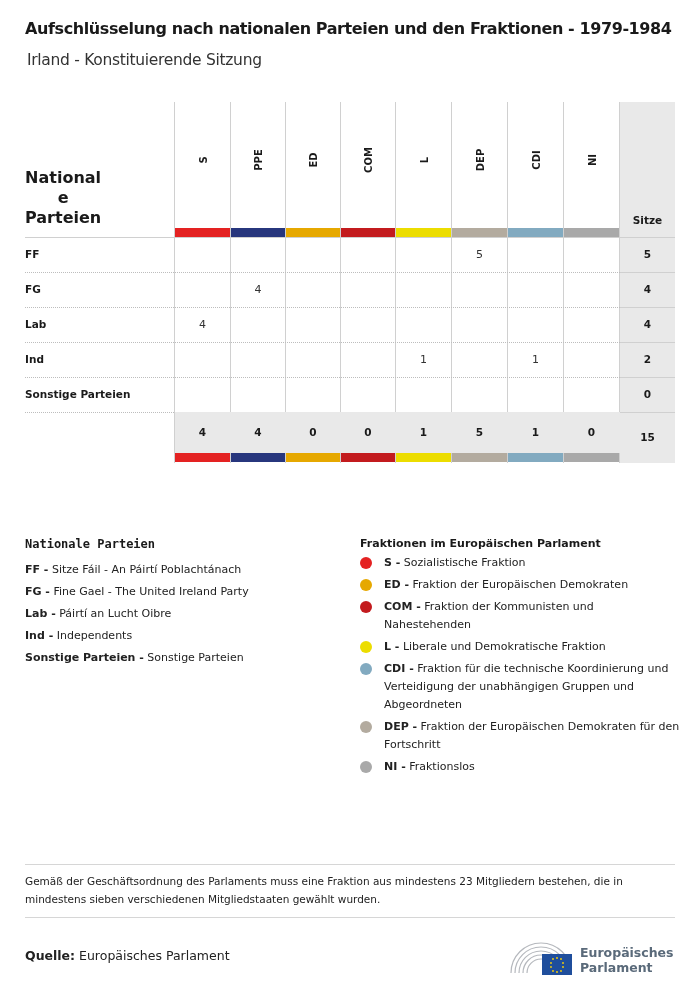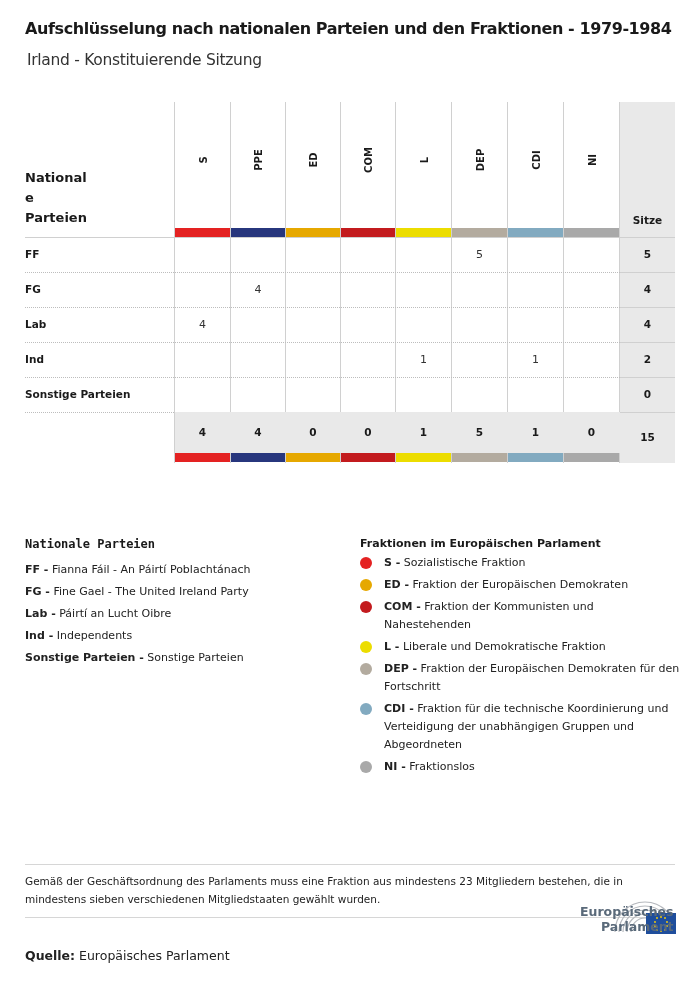--- a/index.html
+++ b/index.html
@@ -7,21 +7,21 @@
   .title { position: absolute; left: 25px; top: 19px; font-size: 16px; font-weight: bold; letter-spacing: -0.4px; }
   .subtitle { position: absolute; left: 27px; top: 51px; font-size: 15.5px; color: #333; letter-spacing: -0.3px; }
 
   .table { position: absolute; left: 25px; top: 102px; width: 650px; height: 361px; }
   .colline { position: absolute; top: 0; width: 1px; background: #d0d0d0; }
   .hcell { position: absolute; top: 0; height: 126px; }
   .hlabel { position: absolute; left: 50%; top: 58px; transform: translate(-50%,-50%) rotate(-90deg); font-size: 10px; font-weight: bold; white-space: nowrap; }
   .cbar { position: absolute; height: 9px; }
   .sitze-col { position: absolute; left: 595px; top: 0; width: 55px; height: 361px; background: #e9e9e9; }
   .sitze-head { position: absolute; left: 595px; top: 112px; width: 55px; text-align: center; font-size: 10.5px; font-weight: bold; }
-  .nat-head { position: absolute; left: 0; top: 66px; font-size: 13px; font-weight: bold; line-height: 20px; }
+  .nat-head { position: absolute; left: 0; top: 66px; font-size: 16px; font-weight: bold; line-height: 20px; text-align: center; }
   .head-rule { position: absolute; left: 0; top: 135px; width: 595px; height: 1px; background: #d0d0d0; }
   .row { position: absolute; left: 0; width: 650px; height: 35px; }
   .row .rlabel { position: absolute; left: 0; top: 0; line-height: 35px; font-size: 10.5px; font-weight: bold; }
   .row .cell { position: absolute; top: 0; line-height: 35px; text-align: center; font-size: 11px; color: #333; }
   .row .sum { position: absolute; left: 595px; width: 55px; top: 0; line-height: 35px; text-align: center; font-size: 10.5px; font-weight: bold; }
   .dotline { position: absolute; left: 0; width: 595px; height: 0; border-top: 1px dotted #bdbdbd; }
   .sumline { position: absolute; left: 595px; width: 55px; height: 1px; background: #d0d0d0; }
   .totals-bg { position: absolute; left: 150px; top: 310px; width: 445px; height: 41px; background: #e9e9e9; }
   .tcell { position: absolute; top: 310px; height: 41px; line-height: 41px; text-align: center; font-size: 10.5px; font-weight: bold; }
   .grand { position: absolute; left: 595px; top: 310px; width: 55px; height: 51px; line-height: 51px; text-align: center; font-size: 10.5px; font-weight: bold; }
@@ -32,21 +32,21 @@
   .leg-left .li b { font-weight: bold; }
   .leg-right { position: absolute; left: 360px; top: 537px; width: 320px; }
   .leg-right h3 { font-size: 11px; font-weight: bold; margin-bottom: 4px; }
   .gi { position: relative; padding-left: 24px; font-size: 11px; line-height: 18px; color: #222; margin-bottom: 4px; }
   .gi .dot { position: absolute; left: 0; top: 3px; width: 12px; height: 12px; border-radius: 50%; }
 
   .rule { position: absolute; left: 25px; width: 650px; height: 1px; background: #d6d6d6; }
   .note { position: absolute; left: 25px; top: 872px; width: 650px; font-size: 10.5px; line-height: 18px; color: #222; }
   .source { position: absolute; left: 25px; top: 948px; font-size: 12.5px; color: #222; }
   .source b { font-weight: bold; }
-  .logo { position: absolute; left: 508px; top: 898px; width: 170px; height: 40px; text-align: right; }
+  .logo { position: absolute; left: 508px; top: 939px; width: 170px; height: 40px; }
   .logo-text { position: absolute; left: 72px; top: 6px; font-size: 12.5px; font-weight: bold; color: #5a6a7a; line-height: 15px; }
 </style>
 </head>
 <body>
 
 <div class="title">Aufschlüsselung nach nationalen Parteien und den Fraktionen - 1979-1984</div>
 <div class="subtitle">Irland - Konstituierende Sitzung</div>
 
 <div class="table">
   <div class="sitze-col"></div>
@@ -194,37 +194,37 @@
       <div class="tcell" style="left: 427px; width: 55px;">5</div>
       <div class="tcell" style="left: 483px; width: 55px;">1</div>
       <div class="tcell" style="left: 539px; width: 55px;">0</div>
     </div>
   <div class="grand">15</div>
 </div>
 
 <div class="leg-left">
   <h3>Nationale Parteien</h3>
   <div id="partyLegend">
-      <div class="li"><b>FF -</b> <span>Fianna Fáil - An Páirtí Poblachtánach</span></div>
+      <div class="li"><b>FF -</b> <span>Sitze Fáil - An Páirtí Poblachtánach</span></div>
       <div class="li"><b>FG -</b> <span>Fine Gael - The United Ireland Party</span></div>
       <div class="li"><b>Lab -</b> <span>Páirtí an Lucht Oibre</span></div>
       <div class="li"><b>Ind -</b> <span>Independents</span></div>
       <div class="li"><b>Sonstige Parteien -</b> <span>Sonstige Parteien</span></div>
     </div>
 </div>
 
 <div class="leg-right">
   <h3>Fraktionen im Europäischen Parlament</h3>
   <div id="groupLegend">
       <div class="gi"><span class="dot" style="background:#e42222"></span><b>S -</b> <span>Sozialistische Fraktion</span></div>
       <div class="gi"><span class="dot" style="background:#e6a800"></span><b>ED -</b> <span>Fraktion der Europäischen Demokraten</span></div>
       <div class="gi"><span class="dot" style="background:#c31b1e"></span><b>COM -</b> <span>Fraktion der Kommunisten und Nahestehenden</span></div>
       <div class="gi"><span class="dot" style="background:#ecdd00"></span><b>L -</b> <span>Liberale und Demokratische Fraktion</span></div>
+      <div class="gi"><span class="dot" style="background:#82aac0"></span><b>CDI -</b> <span>Fraktion für die technische Koordinierung und Verteidigung der unabhängigen Gruppen und Abgeordneten</span></div>
       <div class="gi"><span class="dot" style="background:#b3ab9f"></span><b>DEP -</b> <span>Fraktion der Europäischen Demokraten für den Fortschritt</span></div>
-      <div class="gi"><span class="dot" style="background:#82aac0"></span><b>CDI -</b> <span>Fraktion für die technische Koordinierung und Verteidigung der unabhängigen Gruppen und Abgeordneten</span></div>
       <div class="gi"><span class="dot" style="background:#a9a9a9"></span><b>NI -</b> <span>Fraktionslos</span></div>
     </div>
 </div>
 
 <div class="rule" style="top:864px"></div>
 <div class="note">Gemäß der Geschäftsordnung des Parlaments muss eine Fraktion aus mindestens 23 Mitgliedern bestehen, die in mindestens sieben verschiedenen Mitgliedstaaten gewählt wurden.</div>
 <div class="rule" style="top:917px"></div>
 
 <div class="source">
   <b>Quelle:</b>

